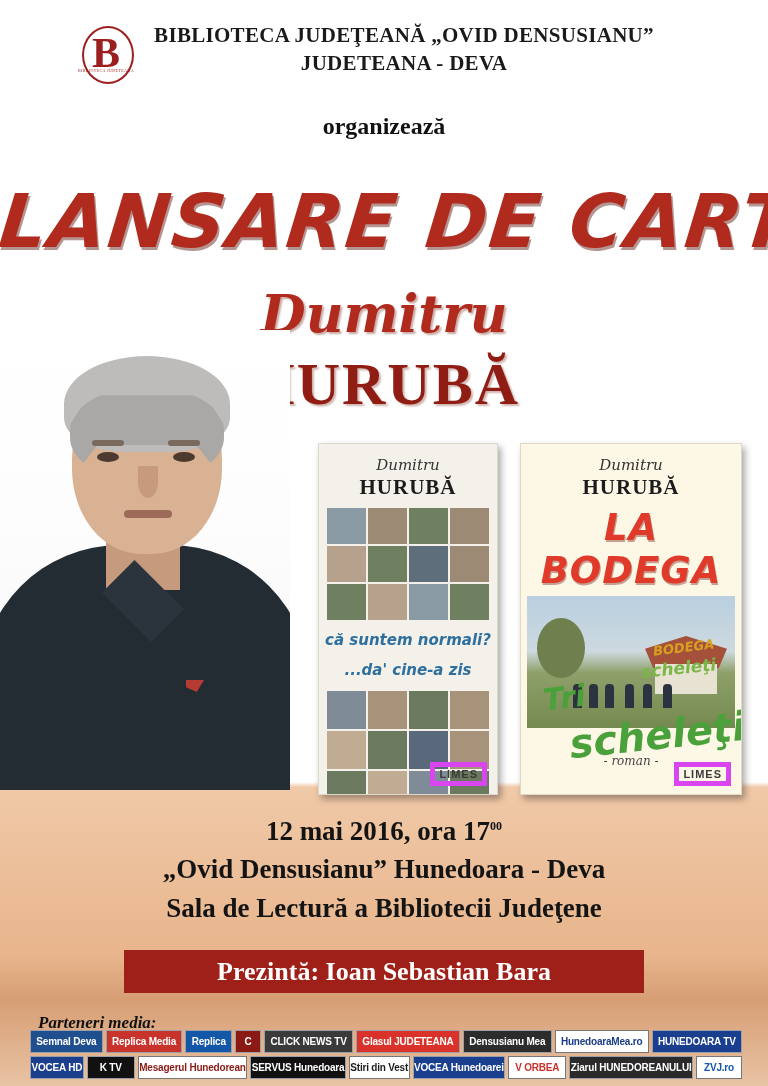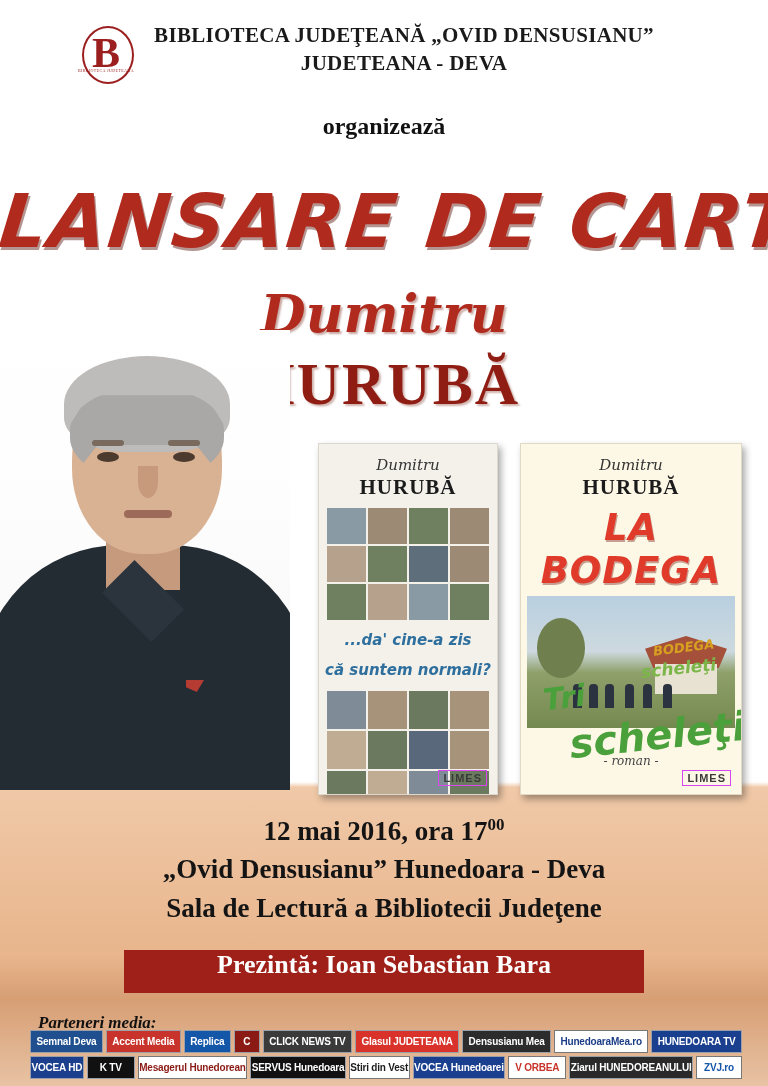--- a/index.html
+++ b/index.html
@@ -307,21 +307,21 @@
   .bk1-photos2 div:nth-child(7n) { background: #59687a; }
   .publisher {
     position: absolute;
     right: 10px;
     bottom: 8px;
     font-family: "Liberation Sans", sans-serif;
     font-weight: bold;
     font-size: 11px;
     letter-spacing: 1px;
     color: #3a3a3a;
-    border: 1px solid #d946ef;
+    border: 5px solid #d946ef;
     padding: 1px 4px;
   }
   .bk2-la-bodega {
     text-align: center;
     font-family: "DejaVu Sans", sans-serif;
     font-weight: bold;
     font-style: italic;
     font-size: 37px;
     color: #e03a2a;
     text-shadow: 1px 2px 0 rgba(120,30,20,0.4);
@@ -425,31 +425,32 @@
     width: 768px;
     text-align: center;
   }
   .event .line {
     font-family: "Liberation Serif", serif;
     font-weight: bold;
     color: #141414;
     line-height: 1.42;
   }
   .event .l1 { font-size: 27px; }
-  .event .l1 sup { font-size: 17px; }
+  .event .l1 sup { font-size: 12px; }
   .event .l2 { font-size: 27px; }
   .event .l3 { font-size: 27px; }
   .presenter-bar {
     position: absolute;
     left: 124px;
     top: 950px;
     width: 520px;
     height: 43px;
     background: #9e2019;
     display: flex;
+    align-items: center;
     justify-content: center;
   }
   .presenter-bar span {
     font-family: "Liberation Serif", serif;
     font-weight: bold;
     font-size: 26px;
     color: #ffffff;
   }
   
   .partners-label {
@@ -541,22 +542,22 @@
         <div></div>
       <div></div>
         <div></div>
         <div></div>
         <div></div>
       <div></div>
         <div></div>
         <div></div>
         <div></div>
     </div>
+    <div class="bk1-title">că suntem normali?</div>
     <div class="bk1-title">...da' cine-a zis</div>
-    <div class="bk1-title">că suntem normali?</div>
     <div class="bk1-photos2">
       <div></div>
         <div></div>
         <div></div>
         <div></div>
       <div></div>
         <div></div>
         <div></div>
         <div></div>
       <div></div>
@@ -599,21 +600,21 @@
   </div>
 
   <div class="presenter-bar">
     <span>Prezintă: Ioan Sebastian Bara</span>
   </div>
 
   <div class="partners-label">Parteneri media:</div>
   <div class="partners">
     <div class="prow">
       <div class="plogo" style="background:#1f4f8f">Semnal Deva</div>
-      <div class="plogo" style="background:#c8342b">Accent Media</div>
+      <div class="plogo" style="background:#c8342b">Replica Media</div>
       <div class="plogo" style="background:#1456a8">Replica</div>
       <div class="plogo" style="background:#8b1a14;flex:0 0 24px">C</div>
       <div class="plogo" style="background:#3a3a3a">CLICK NEWS TV</div>
       <div class="plogo" style="background:#d8322a">Glasul JUDETEANA</div>
       <div class="plogo" style="background:#2c2c2c">Densusianu Mea</div>
       <div class="plogo" style="background:#ffffff;color:#1b3d86;border-color:#777">HunedoaraMea.ro</div>
       <div class="plogo" style="background:#1a3f8f">HUNEDOARA TV</div>
     </div>
     <div class="prow">
       <div class="plogo" style="background:#1b3f8c">VOCEA HD</div>

